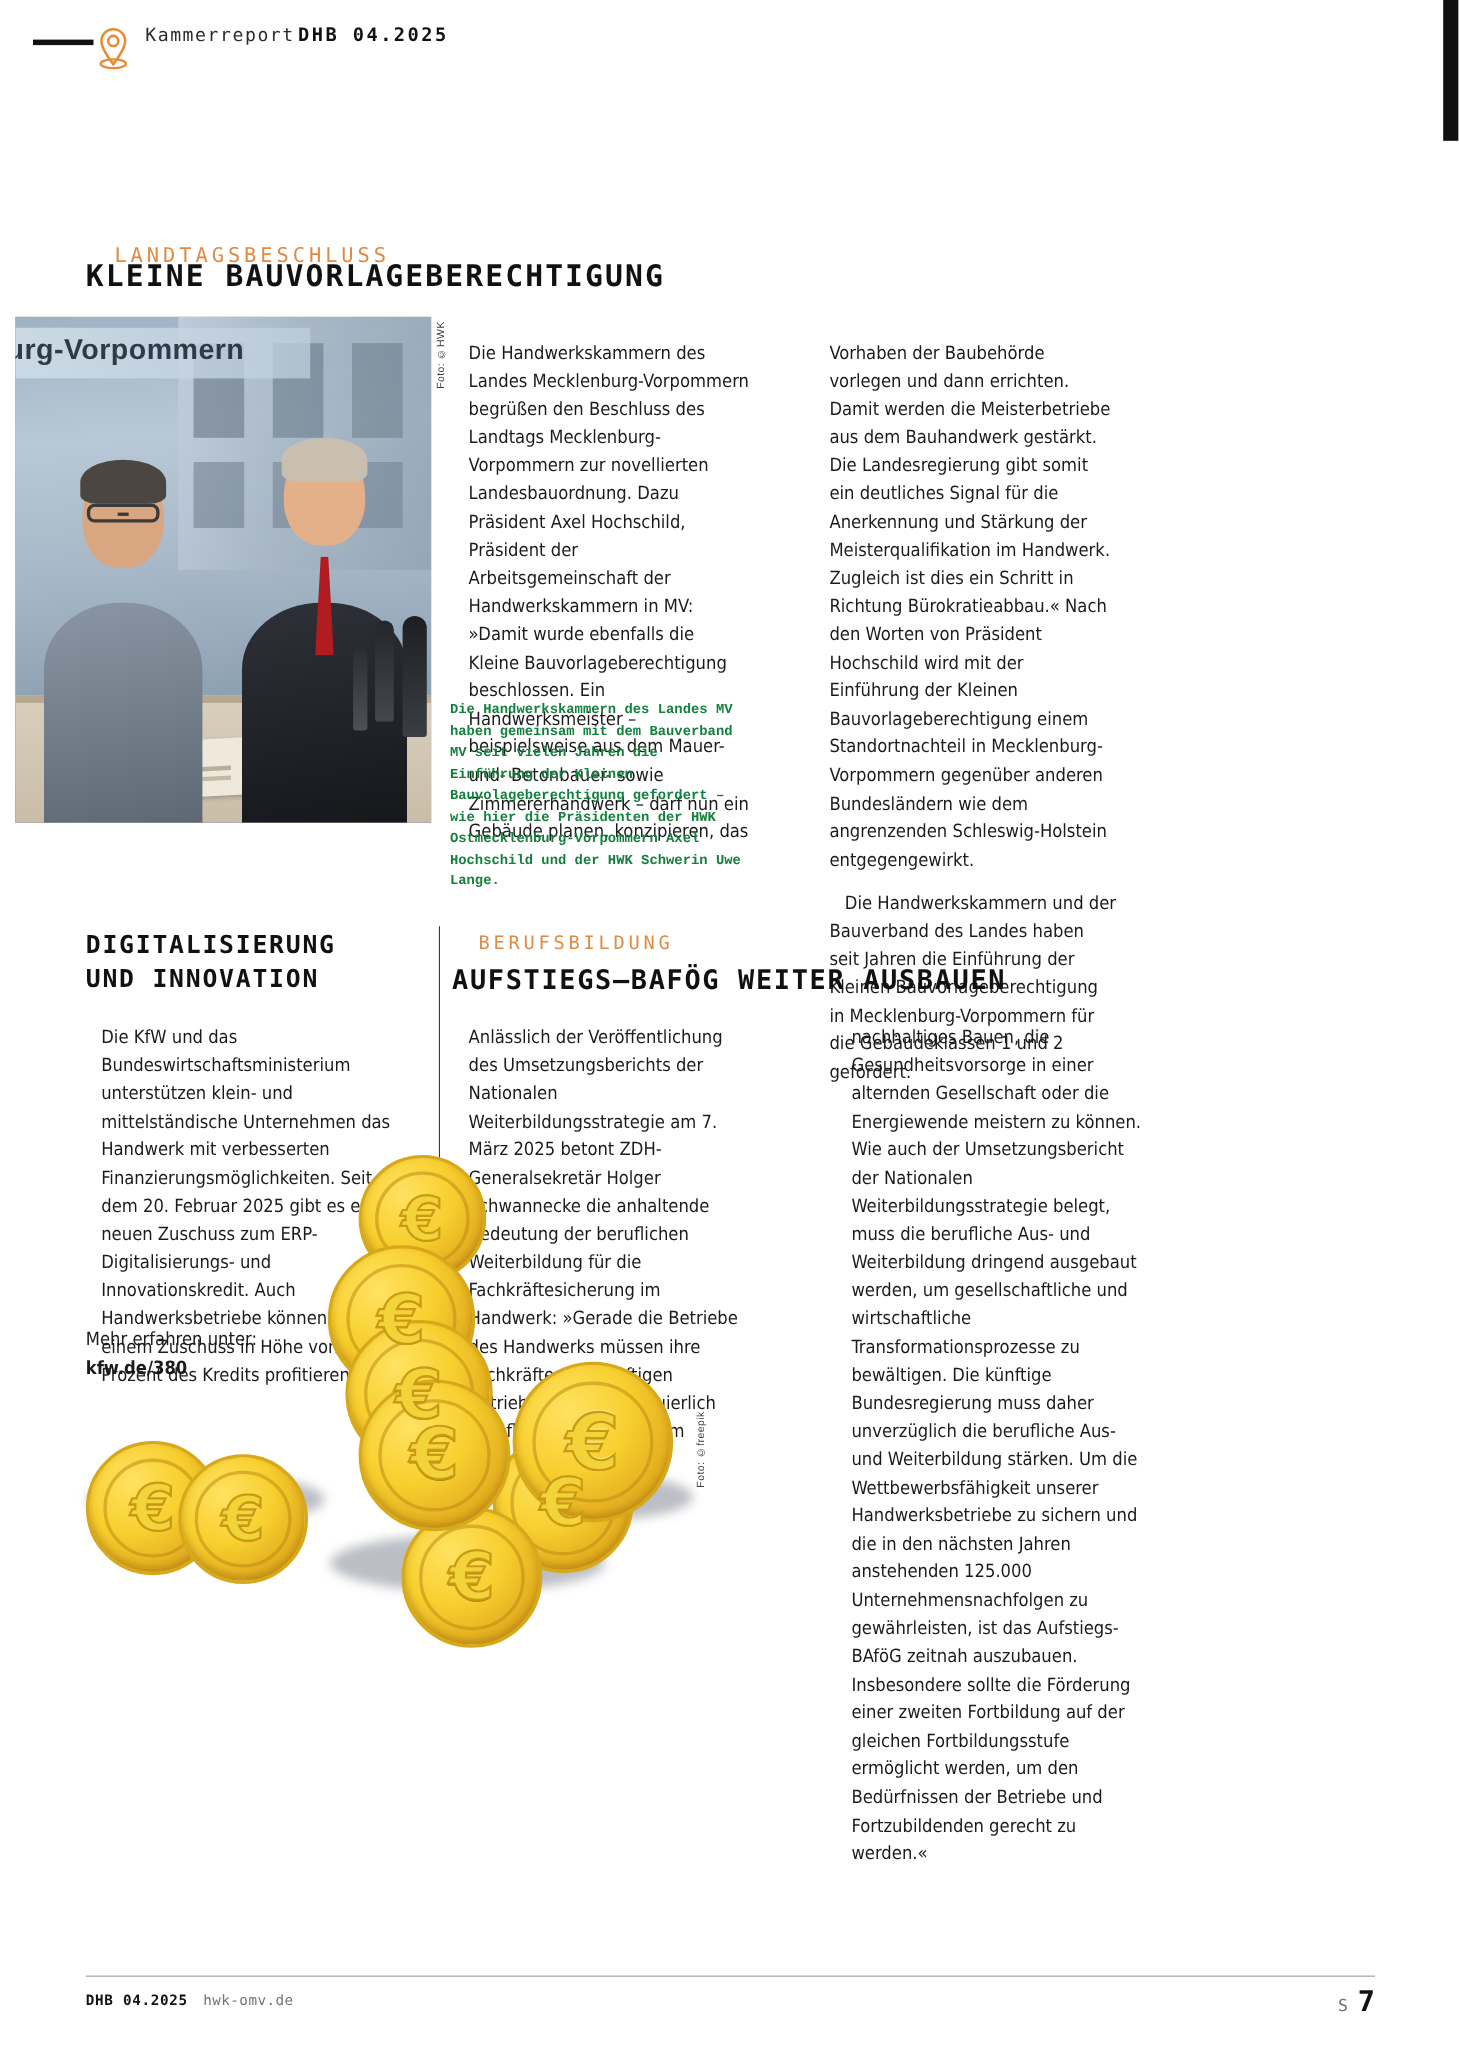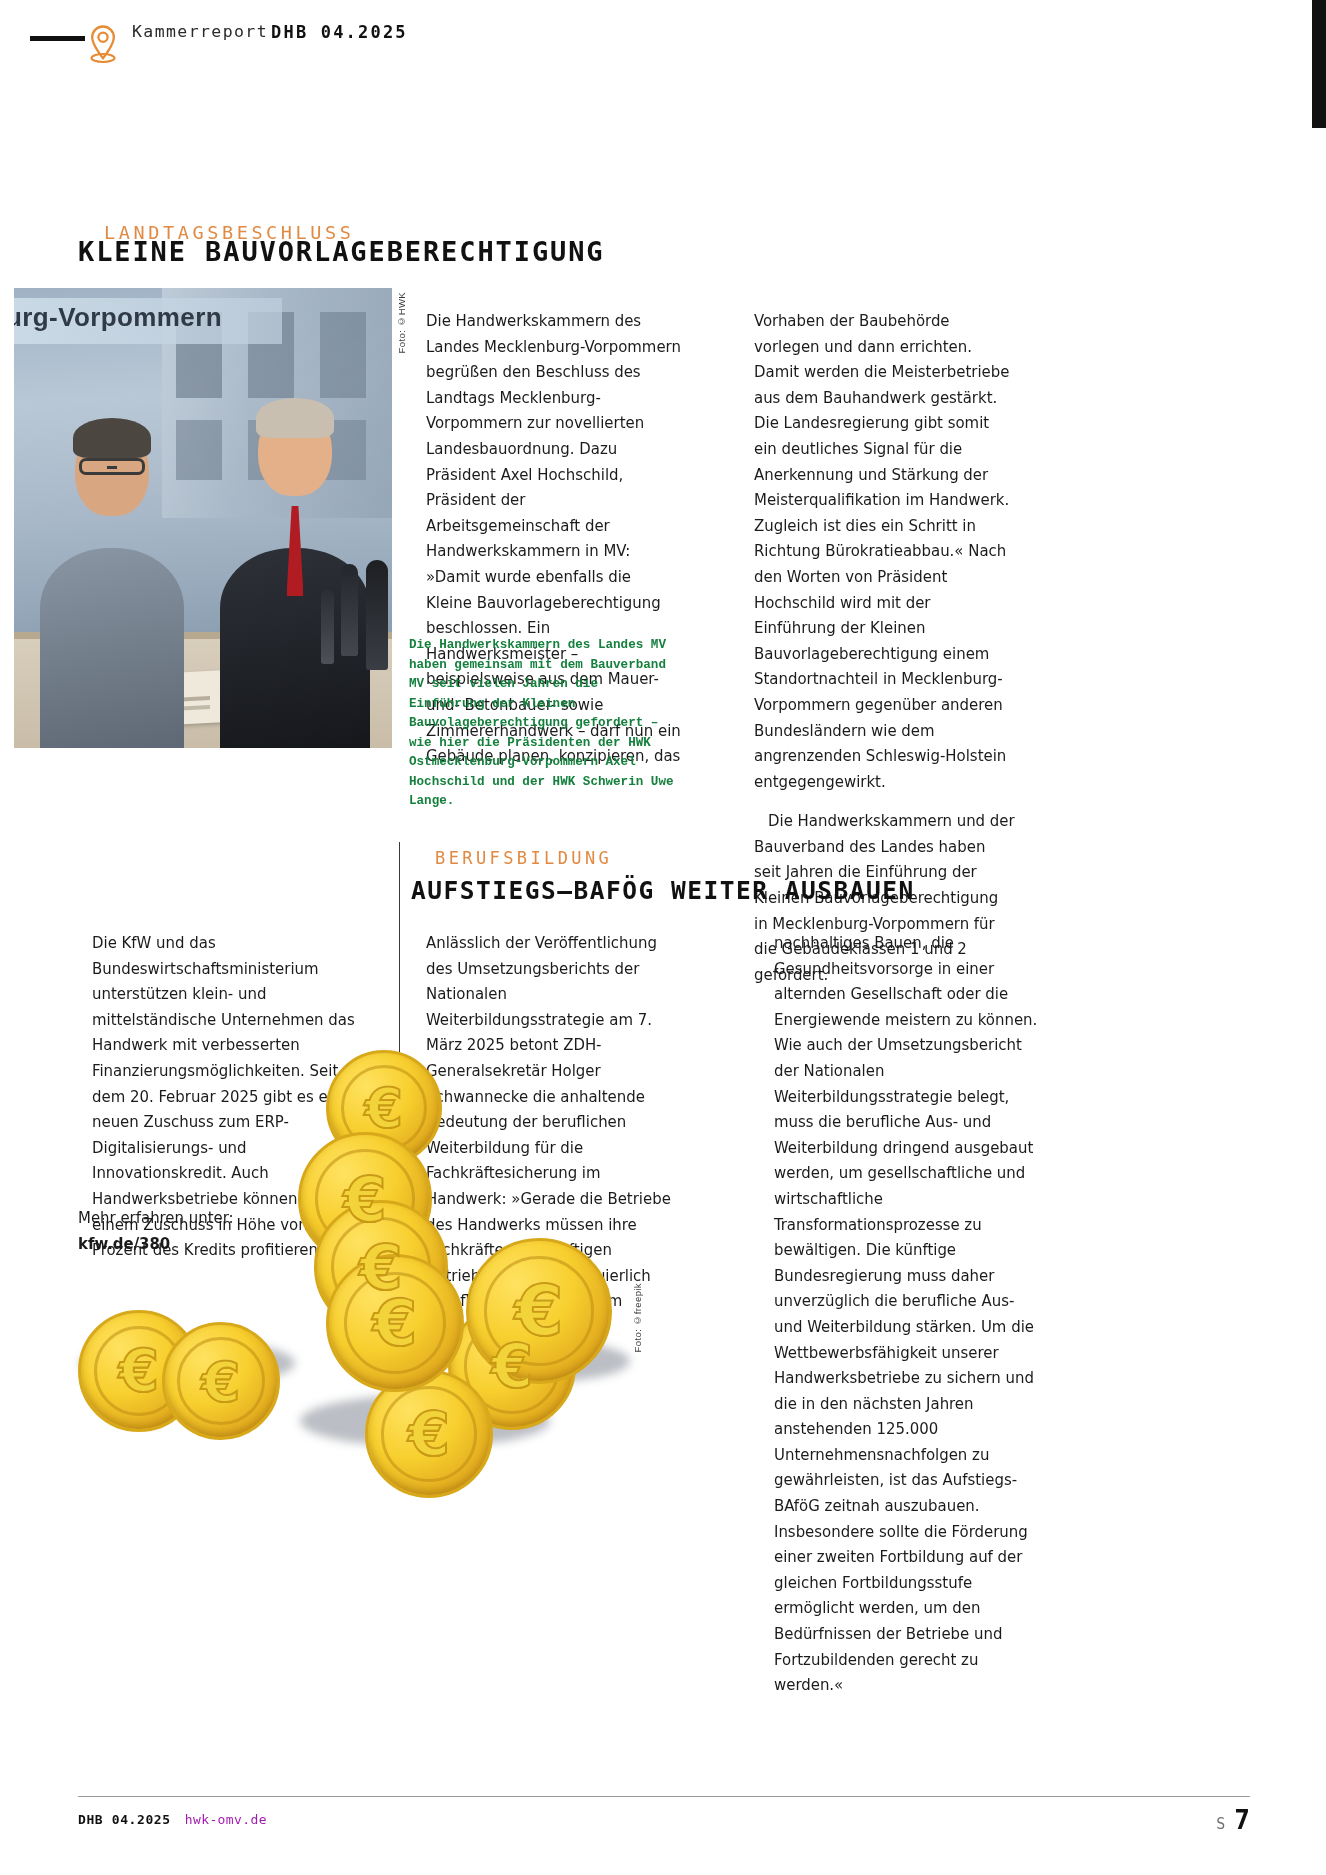--- a/index.html
+++ b/index.html
@@ -159,21 +159,21 @@
     text-shadow:0 1px 0 #b5860f, 0 -1px 0 #fff3a8;
     -webkit-text-stroke:2px #c99a14;
     position:relative; z-index:2;
   }
   .shadow { position:absolute; border-radius:50%; background:rgba(30,40,60,.30); filter:blur(5px); }
 
   
   .foot-rule { position:absolute; left:78px; top:1796px; width:1172px; height:1.3px; background:#9a9a9a; }
   .foot-left { position:absolute; left:78px; top:1812px; display:flex; gap:14px; align-items:baseline; }
   .foot-issue { font-family:"DejaVu Sans Mono", monospace; font-weight:700; font-size:13px; letter-spacing:.6px; color:#111; }
-  .foot-url { font-family:"DejaVu Sans Mono", monospace; font-size:13px; letter-spacing:.4px; color:#a21caf; }
+  .foot-url { font-family:"DejaVu Sans Mono", monospace; font-size:13px; letter-spacing:.4px; color:#737373; }
   .foot-right { position:absolute; right:76px; top:1805px; display:flex; gap:9px; align-items:baseline; }
   .foot-s { font-family:"DejaVu Sans Mono", monospace; font-size:15px; color:#6f6f6f; }
   .foot-num { font-family:"DejaVu Sans Mono", monospace; font-weight:700; font-size:26px; color:#111; }
   .edge { position:absolute; right:0; top:0; width:14px; height:128px; background:#111; }
 </style>
 </head>
 <body>
 
 <div class="page">
 
@@ -224,20 +224,22 @@
 
   <div class="col" id="a1-c1">
     <p>Die Handwerkskammern des Landes Mecklenburg-Vorpommern begrüßen den Beschluss des Landtags Mecklenburg-Vorpommern zur novellierten Landesbauordnung. Dazu Präsident Axel Hochschild, Präsident der Arbeitsgemeinschaft der Handwerkskammern in MV: »Damit wurde ebenfalls die Kleine Bauvorlageberechtigung beschlossen. Ein Handwerksmeister – beispielsweise aus dem Mauer- und- Betonbauer- sowie Zimmererhandwerk – darf nun ein Gebäude planen, konzipieren, das</p>
   </div>
   <div class="col" id="a1-c2">
     <p>Vorhaben der Baubehörde vorlegen und dann errichten. Damit werden die Meisterbetriebe aus dem Bauhandwerk gestärkt. Die Landesregierung gibt somit ein deutliches Signal für die Anerkennung und Stärkung der Meisterqualifikation im Handwerk. Zugleich ist dies ein Schritt in Richtung Bürokratieabbau.« Nach den Worten von Präsident Hochschild wird mit der Einführung der Kleinen Bauvorlageberechtigung einem Standortnachteil in Mecklenburg-Vorpommern gegenüber anderen Bundesländern wie dem angrenzenden Schleswig-Holstein entgegengewirkt.</p>
     <p>Die Handwerkskammern und der Bauverband des Landes haben seit Jahren die Einführung der Kleinen Bauvorlageberechtigung in Mecklenburg-Vorpommern für die Gebäudeklassen 1 und 2 gefordert.</p>
   </div>
   <div class="caption">Die Handwerkskammern des Landes MV haben gemeinsam mit dem Bauverband MV seit vielen Jahren die Einführung der Kleinen Bauvolageberechtigung gefordert – wie hier die Präsidenten der HWK Ostmecklenburg-Vorpommern Axel Hochschild und der HWK Schwerin Uwe Lange.</div>
 
+  <div class="headline" id="a2-head" style="white-space:pre-line;">DIGITALISIERUNG
+UND INNOVATION</div>
   <div class="col" id="a2-c1">
     <p>Die KfW und das Bundeswirtschaftsministerium unterstützen klein- und mittelständische Unternehmen das Handwerk mit verbesserten Finanzierungsmöglichkeiten. Seit dem 20. Februar 2025 gibt es einen neuen Zuschuss zum ERP-Digitalisierungs- und Innovationskredit. Auch Handwerksbetriebe können von einem Zuschuss in Höhe von drei Prozent des Kredits profitieren.</p>
   </div>
   <div class="more">
     <div>Mehr erfahren unter:</div>
     <b>kfw.de/380</b>
   </div>
 
   <div class="vrule"></div>
 

